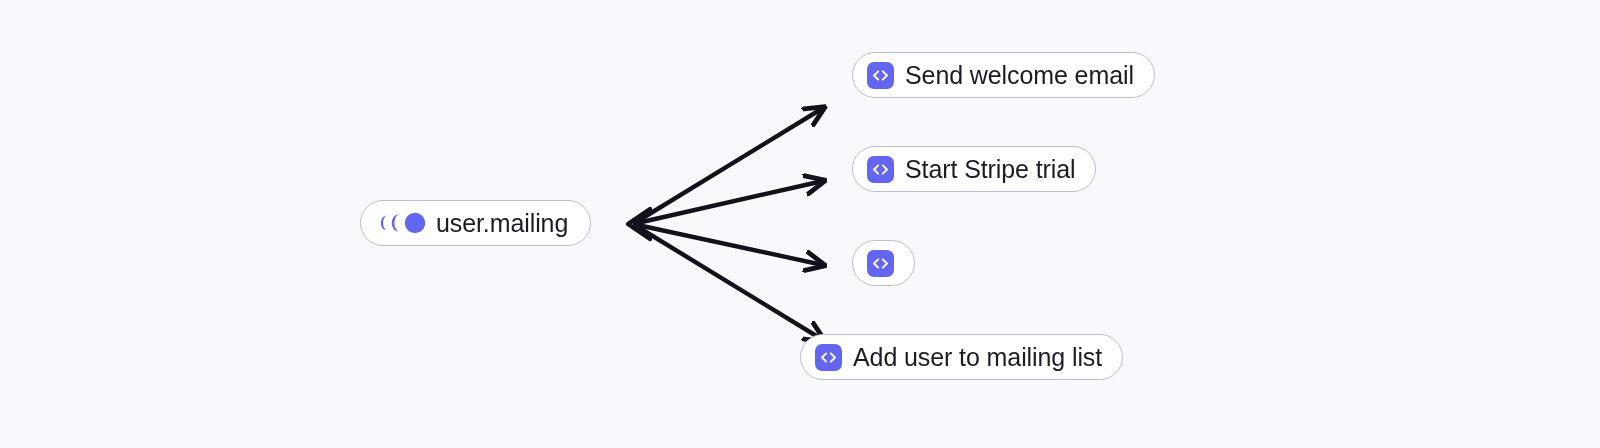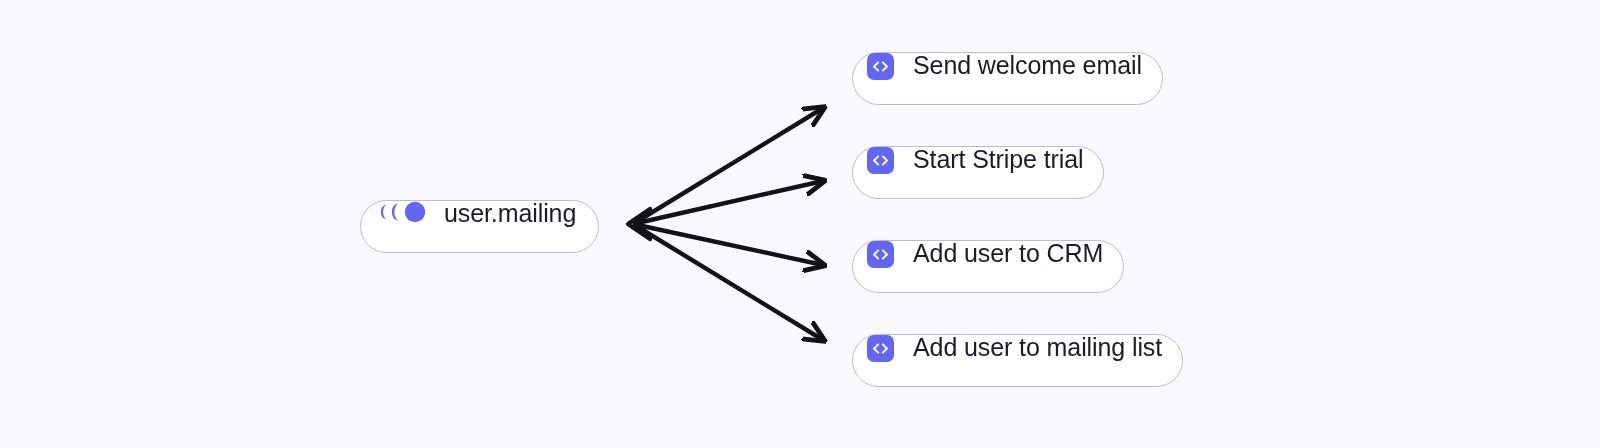--- a/index.html
+++ b/index.html
@@ -26,28 +26,28 @@
     top: 0;
     width: 1600px;
     height: 448px;
     pointer-events: none;
   }
 
   
   .node {
     position: absolute;
     display: flex;
+    align-items: center;
     box-sizing: border-box;
     background: #ffffff;
     border: 1.6px solid #b9bfd0;
     border-radius: 999px;
-    height: 53px;
+    height: 46px;
     padding: 0 20px 0 14px;
     white-space: nowrap;
-    gap: 8px;
   }
   .node-label {
     font-size: 25px;
     line-height: 1;
     color: #1b1c28;
     letter-spacing: -0.1px;
     margin-left: 11px;
   }
 
   
@@ -76,21 +76,21 @@
     align-items: center;
     justify-content: center;
   }
   .action-icon svg {
     display: block;
   }
 
   .node-action-0 { left: 852px; top: 52px;  }
   .node-action-1 { left: 852px; top: 146px; }
   .node-action-2 { left: 852px; top: 240px; }
-  .node-action-3 { left: 852px; top: 334px; }
+  .node-action-3 { left: 800px; top: 334px; }
 </style>
 </head>
 <body>
 
 <div id="canvas">
 
   <svg id="edge-layer" viewBox="0 0 1600 448" width="1600" height="448">
     <defs>
       <marker id="ah" viewBox="0 0 10 10" refX="8.2" refY="5" markerWidth="5.2" markerHeight="5.2" orient="auto-start-reverse">
         <path d="M 0 0.6 L 9.4 5 L 0 9.4" fill="none" stroke="#11121c" stroke-width="2.1" stroke-linecap="round" stroke-linejoin="round"></path>
@@ -141,21 +141,20 @@
     </span>
     <span class="node-label">Start Stripe trial</span>
   </div>
 
   <div class="node node-action node-action-2">
     <span class="action-icon">
       <svg width="17" height="13" viewBox="0 0 17 13">
         <path d="M 6.2 2.4 L 2.0 6.5 L 6.2 10.6 M 10.8 2.4 L 15.0 6.5 L 10.8 10.6" fill="none" stroke="#ffffff" stroke-width="1.9" stroke-linecap="round" stroke-linejoin="round"></path>
       </svg>
     </span>
-    <span class="node-label">Add user to CRM</span>
   </div>
 
   <div class="node node-action node-action-3">
     <span class="action-icon">
       <svg width="17" height="13" viewBox="0 0 17 13">
         <path d="M 6.2 2.4 L 2.0 6.5 L 6.2 10.6 M 10.8 2.4 L 15.0 6.5 L 10.8 10.6" fill="none" stroke="#ffffff" stroke-width="1.9" stroke-linecap="round" stroke-linejoin="round"></path>
       </svg>
     </span>
     <span class="node-label">Add user to mailing list</span>
   </div>

